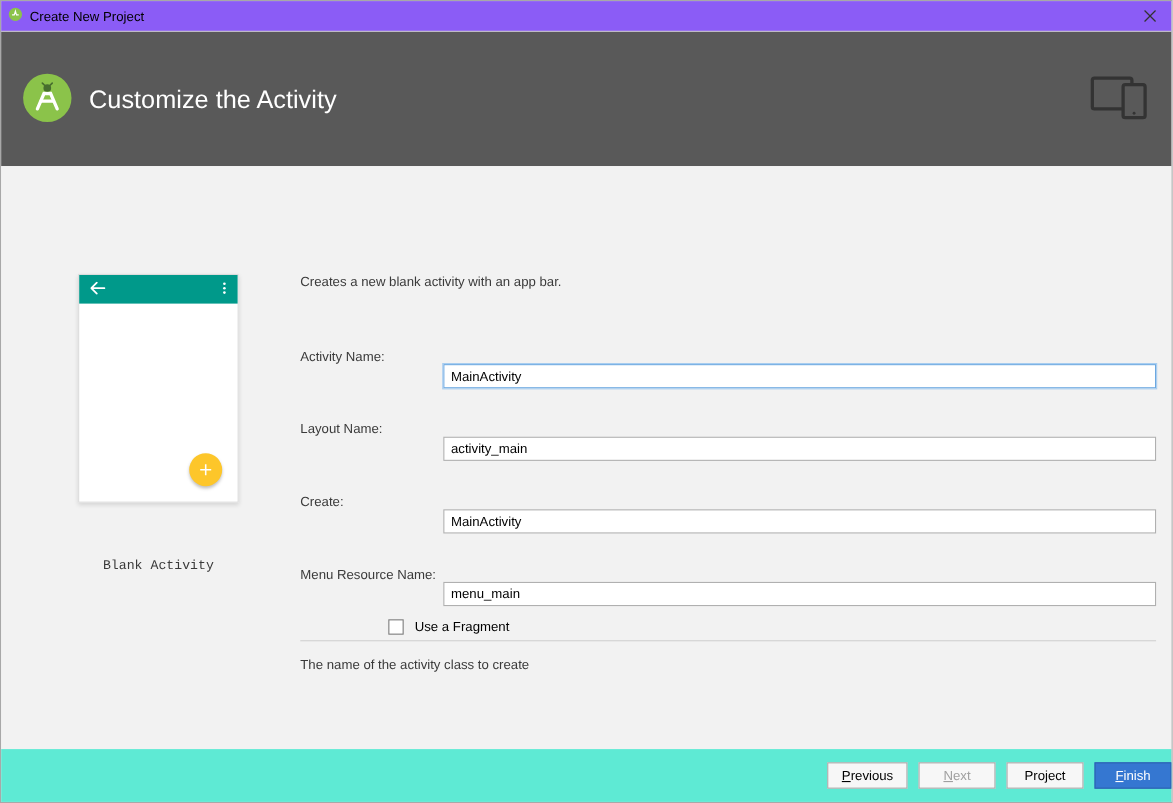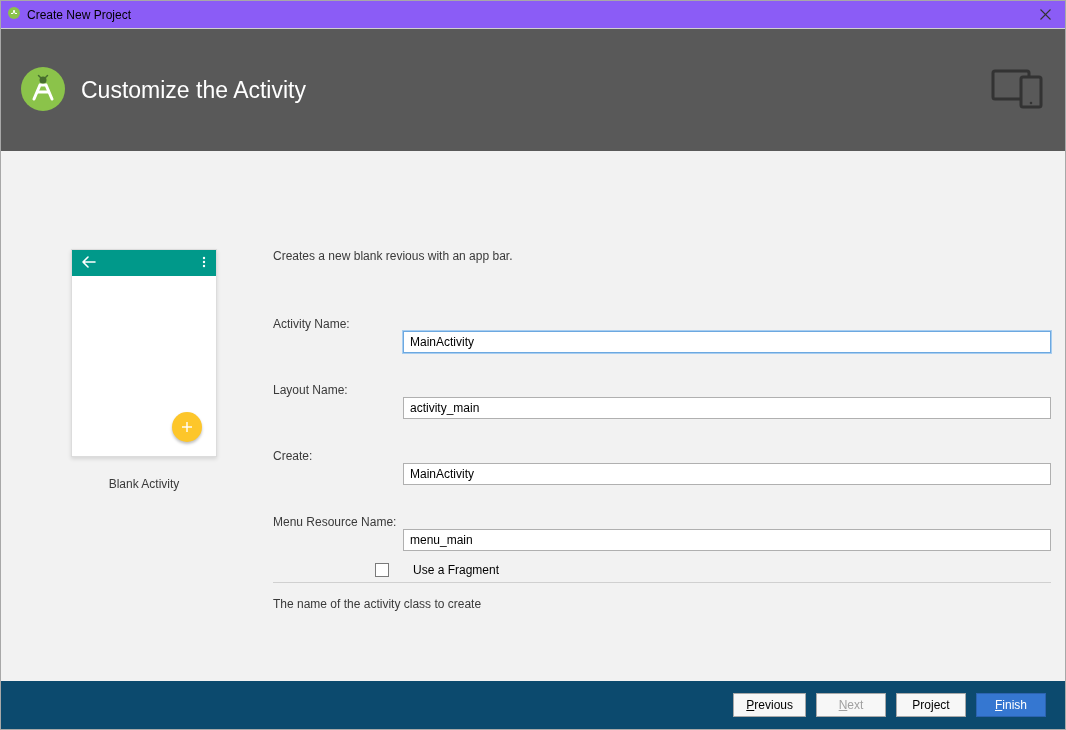--- a/index.html
+++ b/index.html
@@ -87,23 +87,24 @@
       width: 30px; height: 30px;
       border-radius: 50%;
       background: #fdc62a;
       color: #fff;
       display: flex; align-items: center; justify-content: center;
       box-shadow: 0 2px 3px rgba(0,0,0,0.25);
       font-size: 16px;
       font-weight: 300;
     }
     .preview-label {
-      margin-top: 20px;
+      margin-top: 50px;
       font-size: 12px;
       color: #3a3a3a;
+      font-family: Liberation Mono, monospace;
     }
     .right-col {
       flex: 1;
       display: flex;
       flex-direction: column;
       padding-top: 78px;
     }
     .desc {
       font-size: 12px;
       color: #3a3a3a;
@@ -129,22 +130,22 @@
       background: #fff;
       margin-top: 36px;
     }
     .form-input.focused {
       border: 1px solid #6ca8e0;
       outline: 1px solid #a7cdf0;
     }
     .checkbox-row {
       display: flex;
       align-items: center;
-      gap: 24px;
-      margin-left: 102px;
+      gap: 10px;
+      margin-left: 80px;
       padding-top: 4px;
       text-align: right;
     }
     .checkbox {
       width: 14px; height: 14px;
       border: 1px solid #7a7a7a;
       background: #fff;
       cursor: pointer;
     }
     .help-sep {
@@ -153,26 +154,26 @@
       margin-bottom: 14px;
     }
     .help-text {
       font-size: 12px;
       color: #3a3a3a;
       margin-bottom: 60px;
     }
     
     .button-bar {
       height: 48px;
-      background: #0c4a6e;
+      background: #5eead4;
       display: flex;
       align-items: center;
       justify-content: flex-end;
       gap: 10px;
-      padding: 0 19px 0 0;
+      padding: 0 0 0 0;
     }
     .btn {
       min-width: 70px;
       height: 24px;
       border: 1px solid #a8a8a8;
       background: #f7f7f7;
       font-size: 12px;
       cursor: pointer;
       padding: 0 12px;
       font-family: inherit;
@@ -255,21 +256,21 @@
         <svg width="12" height="12" viewBox="0 0 12 12">
             <line x1="6" y1="1" x2="6" y2="11" stroke="#fff" stroke-width="1.4"></line>
             <line x1="1" y1="6" x2="11" y2="6" stroke="#fff" stroke-width="1.4"></line>
           </svg>
       </div>
     </div>
     <div class="preview-label">Blank Activity</div>
   </div>
 
   <div class="right-col">
-    <div class="desc">Creates a new blank revious with an app bar.</div>
+    <div class="desc">Creates a new blank activity with an app bar.</div>
 
     <div class="form-row">
       <div class="form-label">Activity Name:</div>
       <input class="form-input focused" value="MainActivity" style="">
     </div>
 
     <div class="form-row">
       <div class="form-label">Layout Name:</div>
       <input class="form-input" value="activity_main" style="">
     </div>

